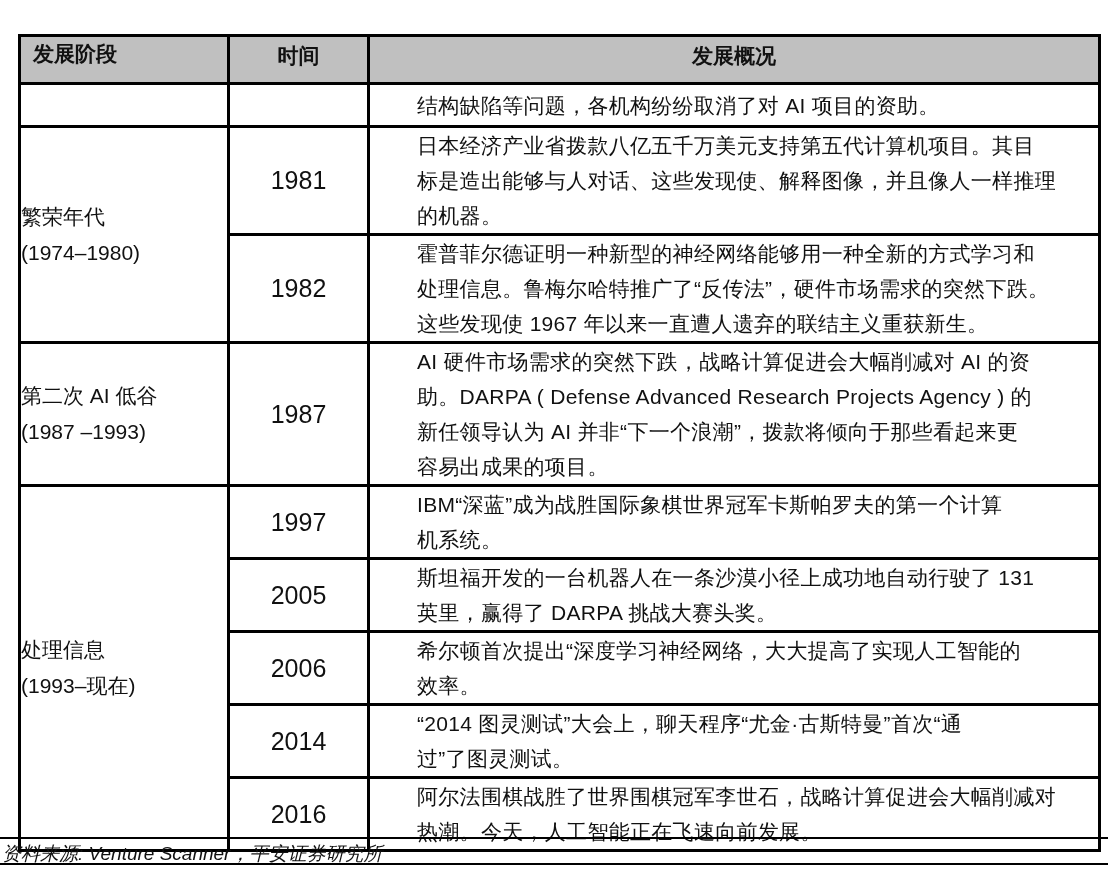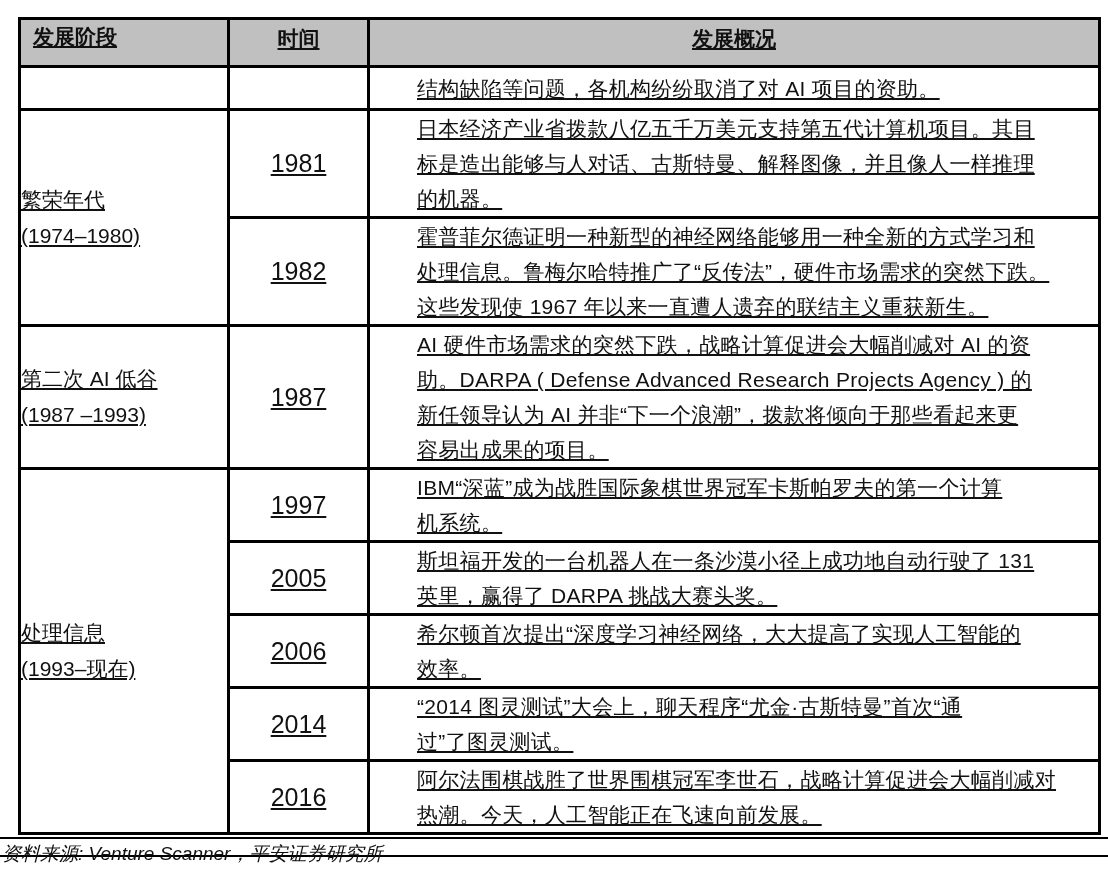--- a/index.html
+++ b/index.html
@@ -11,25 +11,24 @@
       width: 1108px;
       height: 880px;
       position: relative;
       overflow: hidden;
       font-family: "Liberation Sans", "DejaVu Sans", sans-serif;
       color: #111111;
     }
     .doc-table {
       position: absolute;
       left: 18px;
-      top: 17px;
+      top: 34px;
       width: 1080px;
       border-collapse: collapse;
       table-layout: fixed;
-      text-decoration: underline;
     }
     .doc-table col.c-stage { width: 209px; }
     .doc-table col.c-time { width: 140px; }
     .doc-table col.c-desc { width: 731px; }
     .doc-table th, .doc-table td {
       border: 3px solid #000000;
       padding: 0;
       vertical-align: middle;
     }
     .doc-table th {
@@ -75,21 +74,21 @@
     .doc-table td.desc .desc-line {
       display: block;
       white-space: nowrap;
       margin-left: 33px;
     }
     .source-block {
       position: absolute;
       left: 0;
       top: 837px;
       width: 1108px;
-      height: 20px;
+      height: 28px;
       border-top: 2px solid #000000;
       border-bottom: 2px solid #000000;
       box-sizing: border-box;
     }
     .source-text {
       position: absolute;
       left: 2px;
       top: 3px;
       font-size: 19px;
       font-style: italic;
@@ -127,21 +126,21 @@
     </tr>
 
     <tr style="height:107px">
       <td class="stage" rowspan="2">
         <span class="stage-name">繁荣年代</span>
         <span class="stage-range">(1974–1980)</span>
       </td>
       <td class="time">1981</td>
       <td class="desc">
         <span class="desc-line">日本经济产业省拨款八亿五千万美元支持第五代计算机项目。其目</span>
-        <span class="desc-line">标是造出能够与人对话、古斯特曼、解释图像，并且像人一样推理</span>
+        <span class="desc-line">标是造出能够与人对话、这些发现使、解释图像，并且像人一样推理</span>
         <span class="desc-line">的机器。</span>
       </td>
     </tr>
     <tr style="height:105px">
       <td class="time">1982</td>
       <td class="desc">
         <span class="desc-line">霍普菲尔德证明一种新型的神经网络能够用一种全新的方式学习和</span>
         <span class="desc-line">处理信息。鲁梅尔哈特推广了“反传法”，硬件市场需求的突然下跌。</span>
         <span class="desc-line">这些发现使 1967 年以来一直遭人遗弃的联结主义重获新生。</span>
       </td>

